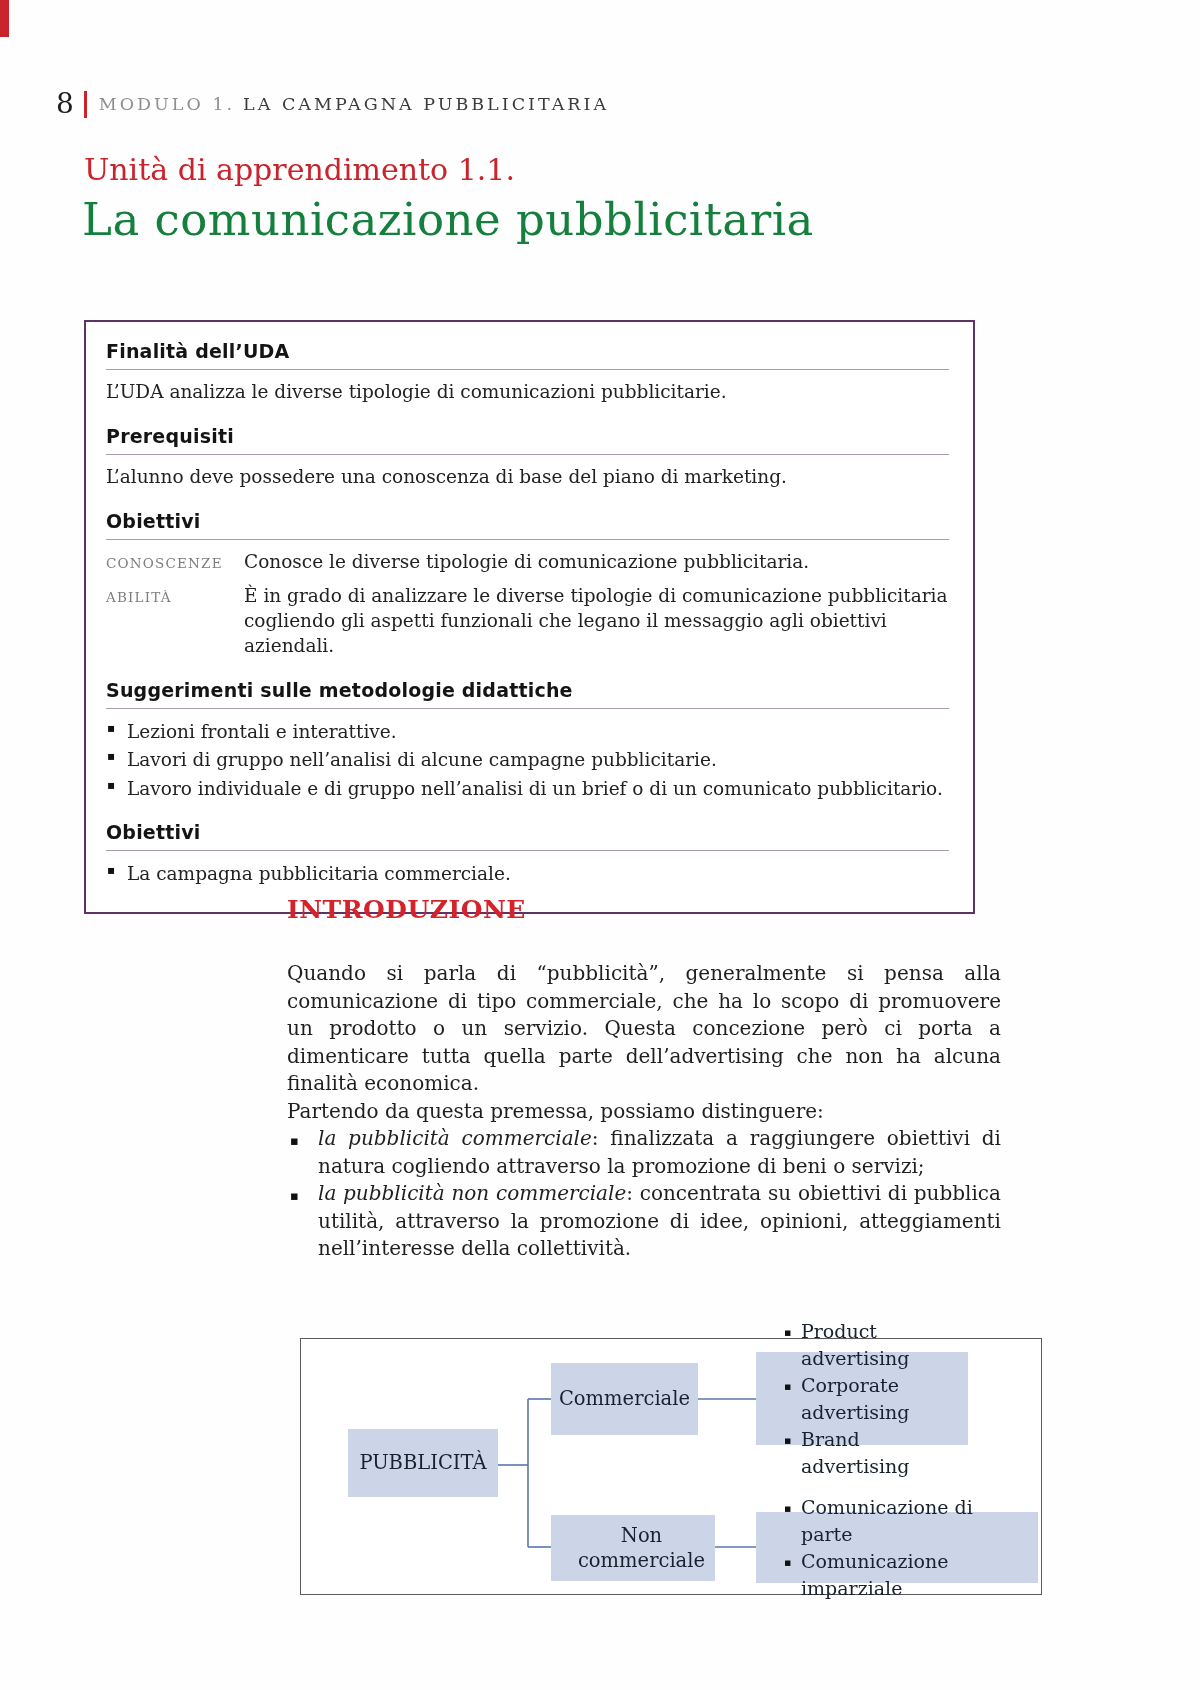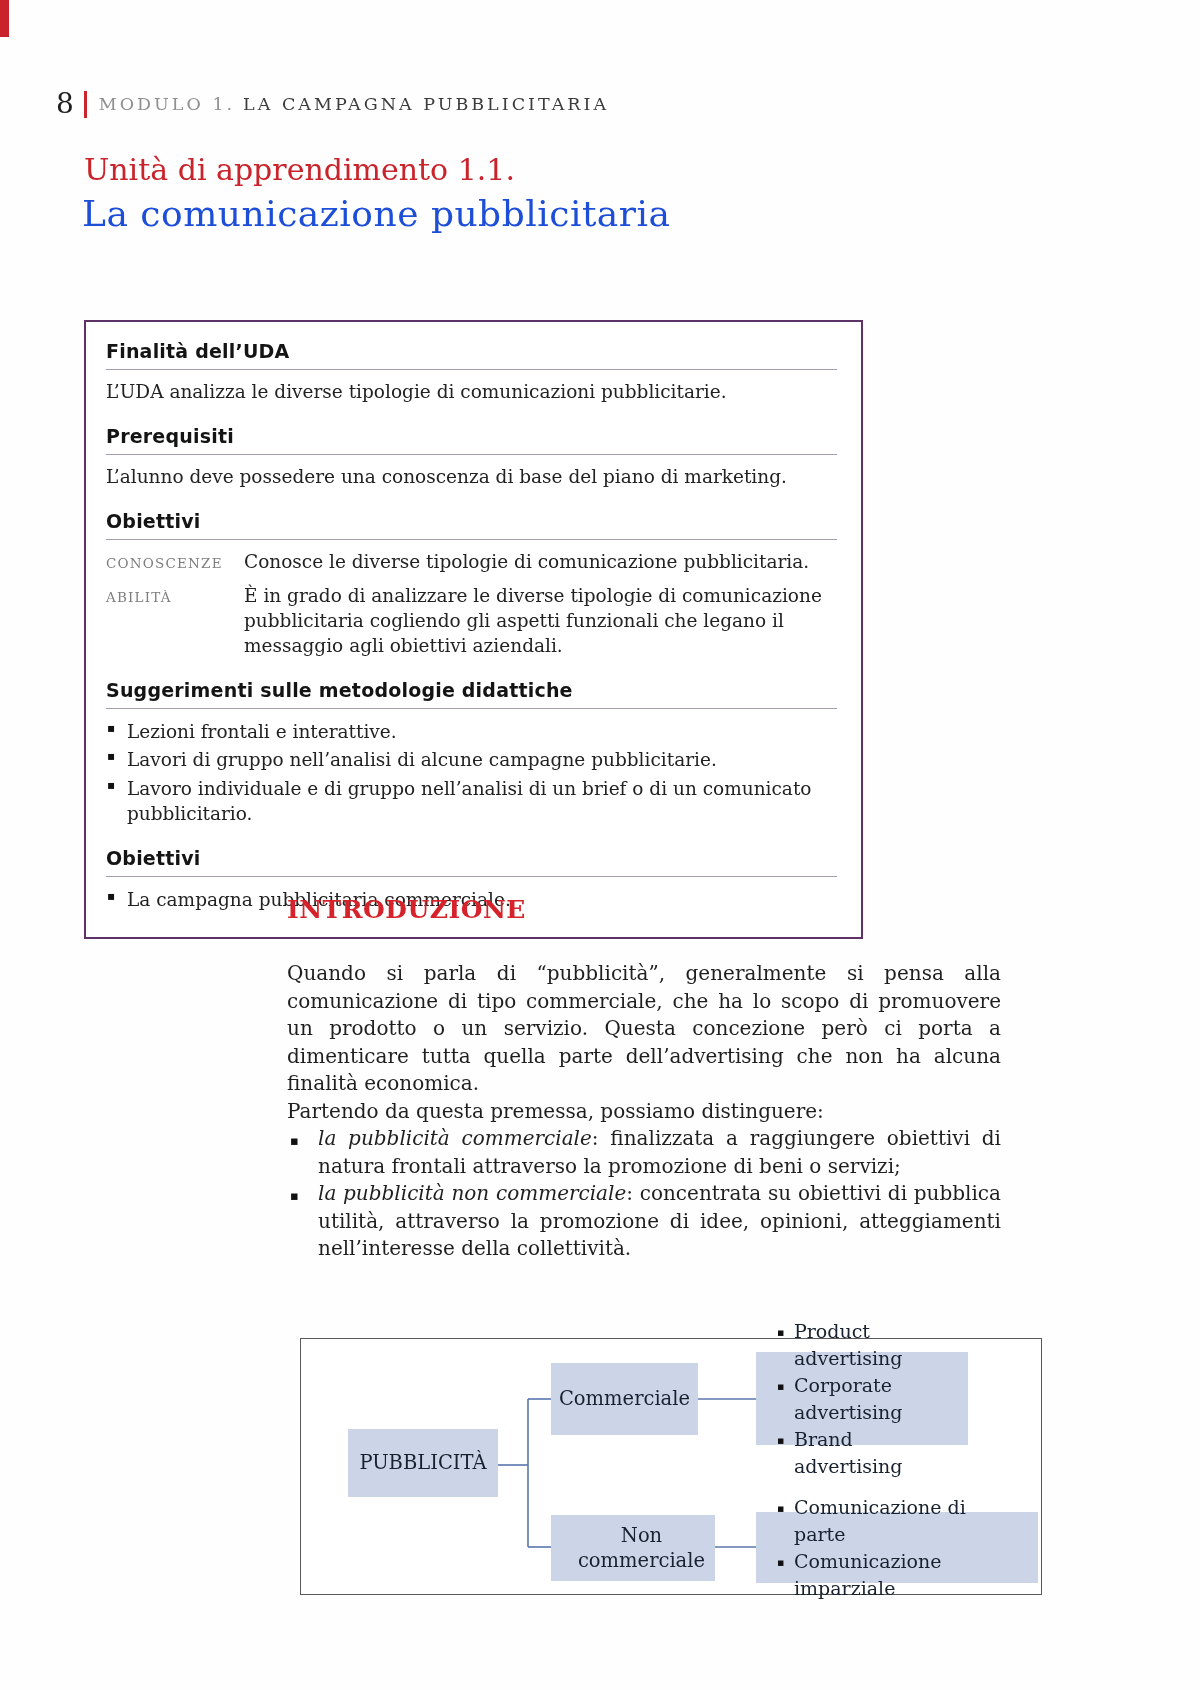--- a/index.html
+++ b/index.html
@@ -19,25 +19,25 @@
 
   
   .runhead { position:absolute; left:56px; top:90px; display:flex; align-items:center; }
   .pagenum { font-size:28px; color:#1e1e1e; line-height:1; }
   .runsep { width:3px; height:27px; background:#c9232b; margin:0 12px 0 10px; }
   .module { font-size:17.5px; letter-spacing:3px; color:#8f8f8f; margin-right:8px; white-space:nowrap; }
   .chapter { font-size:17.5px; letter-spacing:3px; color:#3b3b3b; white-space:nowrap; }
 
   
   .kicker { position:absolute; left:84px; top:152px; font-size:30px; color:#c9232b; }
-  .page-title { position:absolute; left:82px; top:193px; font-size:36px; color:#1d4ed8; letter-spacing:0.5px; }
+  .page-title { position:absolute; left:82px; top:193px; font-size:45px; color:#15803d; letter-spacing:0.5px; }
 
   
   .uda-box {
-    position:absolute; left:84px; top:320px; width:779px; box-sizing:border-box;
+    position:absolute; left:84px; top:320px; width:891px; box-sizing:border-box;
     border:2px solid #5e3167; background:#fff;
     padding:16px 24px 22px 20px; min-height:523px;
   }
   .uda-h {
     font-family:"DejaVu Sans", sans-serif; font-weight:bold;
     font-size:19px; color:#141414; letter-spacing:0.2px;
     padding-bottom:7px; border-bottom:1.5px solid #a99cae;
     margin:20px 0 10px 0;
   }
   .uda-h.first { margin-top:2px; }
@@ -84,21 +84,21 @@
   .dnode.root  { left:47px;  top:90px;  width:150px; height:68px; }
   .dnode.c1    { left:250px; top:24px;  width:147px; height:72px; }
   .dnode.c2    { left:250px; top:176px; width:147px; height:66px;padding-left:17px; }
   .dlist {
     position:absolute; z-index:1; background:#ccd4e8;
     display:flex; flex-direction:column; justify-content:center;
     padding:4px 10px 4px 12px; box-sizing:border-box;
   }
   .dlist.b1 { left:455px; top:13px;  width:212px; height:93px; }
   .dlist.b2 { left:455px; top:173px; width:282px; height:71px; }
-  .dlist ul { list-style:none; margin:9px; padding:0; }
+  .dlist ul { list-style:none; margin:16px; padding:0; }
   .dlist li {
     position:relative; padding-left:17px; font-size:19px; line-height:27px; color:#18222e;
   }
   .dlist li::before { content:"▪"; position:absolute; left:0; top:1px; font-size:11px; color:#111; }
 </style>
 </head>
 <body>
 
 <div class="page">
 
@@ -144,21 +144,21 @@
       <li>La campagna pubblicitaria commerciale.</li>
     </ul>
 
   </div>
 
   <div class="intro">
     <h2 class="intro-h">INTRODUZIONE</h2>
     <p>Quando si parla di “pubblicità”, generalmente si pensa alla comunicazione di tipo commerciale, che ha lo scopo di promuovere un prodotto o un servizio. Questa concezione però ci porta a dimenticare tutta quella parte dell’advertising che non ha alcuna finalità economica.</p>
     <p class="leadin">Partendo da questa premessa, possiamo distinguere:</p>
     <ul class="intro-list">
-      <li><span class="ital">la pubblicità commerciale</span><span>: finalizzata a raggiungere obiettivi di natura frontali attraverso la promozione di beni o servizi;</span></li>
+      <li><span class="ital">la pubblicità commerciale</span><span>: finalizzata a raggiungere obiettivi di natura cogliendo attraverso la promozione di beni o servizi;</span></li>
       <li><span class="ital">la pubblicità non commerciale</span><span>: concentrata su obiettivi di pubblica utilità, attraverso la promozione di idee, opinioni, atteggiamenti nell’interesse della collettività.</span></li>
     </ul>
   </div>
 
   <div class="diagram">
     <svg width="740" height="255" viewBox="0 0 740 255">
       <g stroke="#5b76ad" stroke-width="1.6" fill="none">
         <line x1="197" y1="126" x2="227" y2="126"></line>
         <line x1="227" y1="60" x2="227" y2="208"></line>
         <line x1="227" y1="60" x2="250" y2="60"></line>

